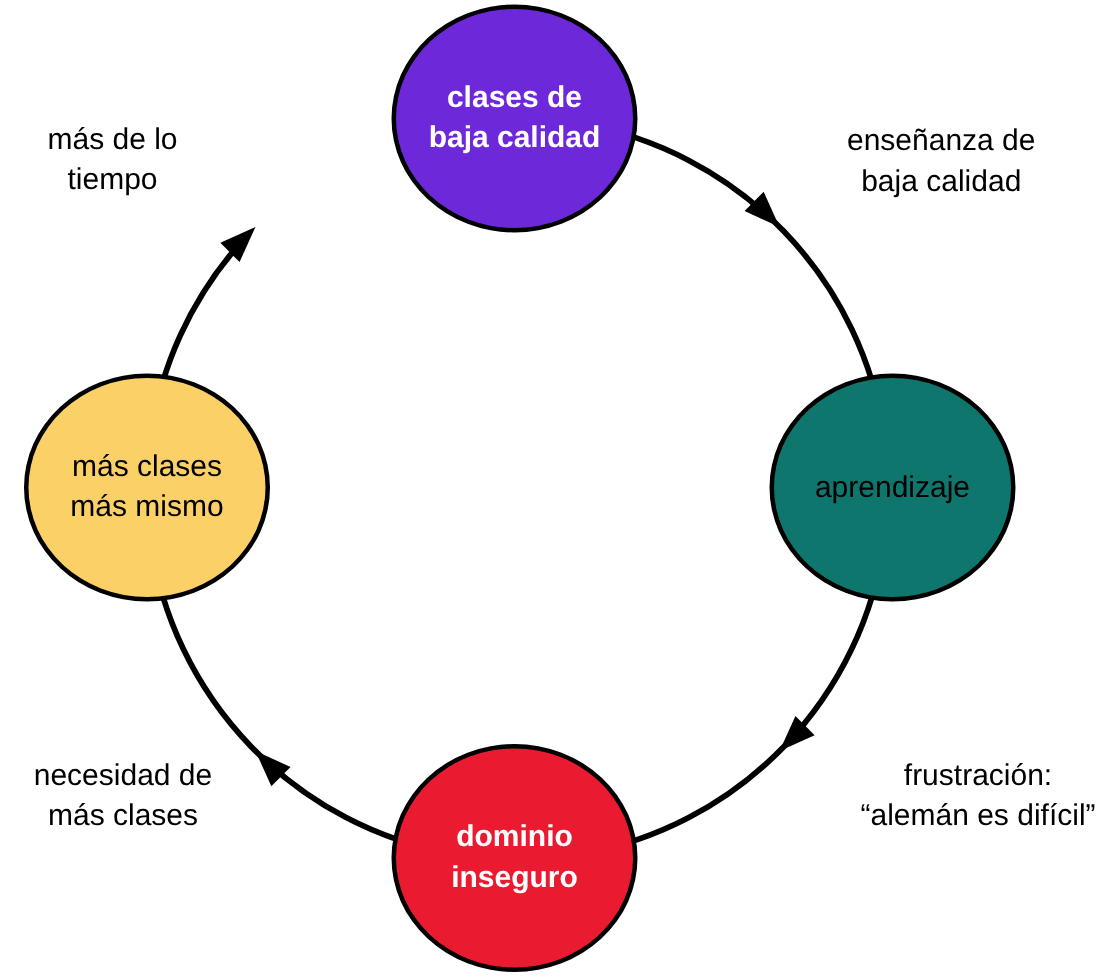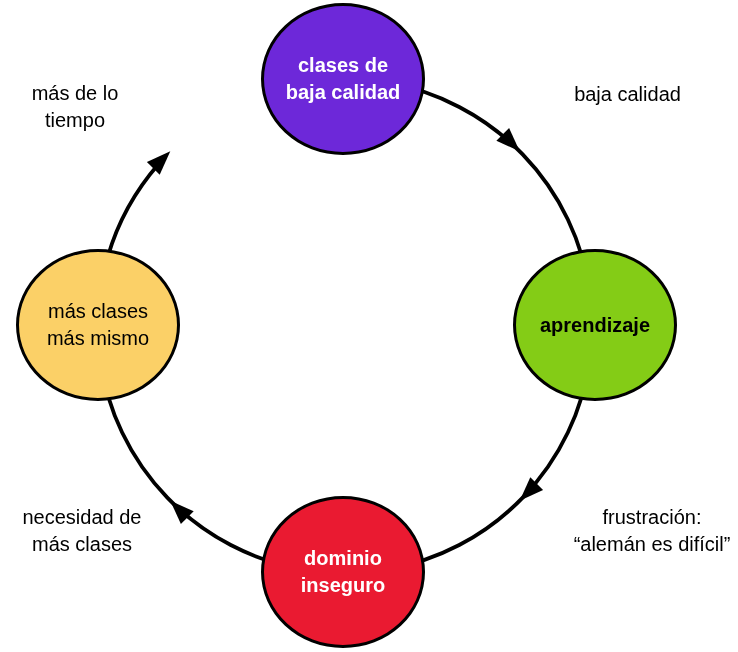--- a/index.html
+++ b/index.html
@@ -74,35 +74,36 @@
     <polygon points="519.7,500.7 530.3,477.3 543.1,490.1" fill="#000000"></polygon>
     <polygon points="170.3,500.7 193.7,511.3 180.9,524.1" fill="#000000"></polygon>
     <polygon points="170.3,151.3 159.7,174.7 146.9,161.9" fill="#000000"></polygon>
   </svg>
 
   <div class="node emphasis" id="node-top" style="background-color: #6d28d9; color: rgb(255, 255, 255); border-color: rgb(0, 0, 0);">
     <div>clases de</div>
     <div>baja calidad</div>
   </div>
 
-  <div class="node" id="node-right" style="background-color: #84cc16; color: rgb(0, 0, 0); border-color: rgb(0, 0, 0); font-weight: bold;">
+  <div class="node" id="node-right" style="background-color: #0f766e; color: rgb(0, 0, 0); border-color: rgb(0, 0, 0);">
     <div>aprendizaje</div>
   </div>
 
   <div class="node emphasis" id="node-bottom" style="background-color: rgb(234, 26, 49); color: rgb(255, 255, 255); border-color: rgb(0, 0, 0);">
     <div>dominio</div>
     <div>inseguro</div>
   </div>
 
   <div class="node" id="node-left" style="background-color: rgb(251, 208, 103); color: rgb(0, 0, 0); border-color: rgb(0, 0, 0);">
     <div>más clases</div>
     <div>más mismo</div>
   </div>
 
   <div class="edge-label" id="label-top-right">
+    <div>enseñanza de</div>
     <div>baja calidad</div>
   </div>
 
   <div class="edge-label" id="label-bottom-right">
     <div>frustración:</div>
     <div>“alemán es difícil”</div>
   </div>
 
   <div class="edge-label" id="label-bottom-left">
     <div>necesidad de</div>

